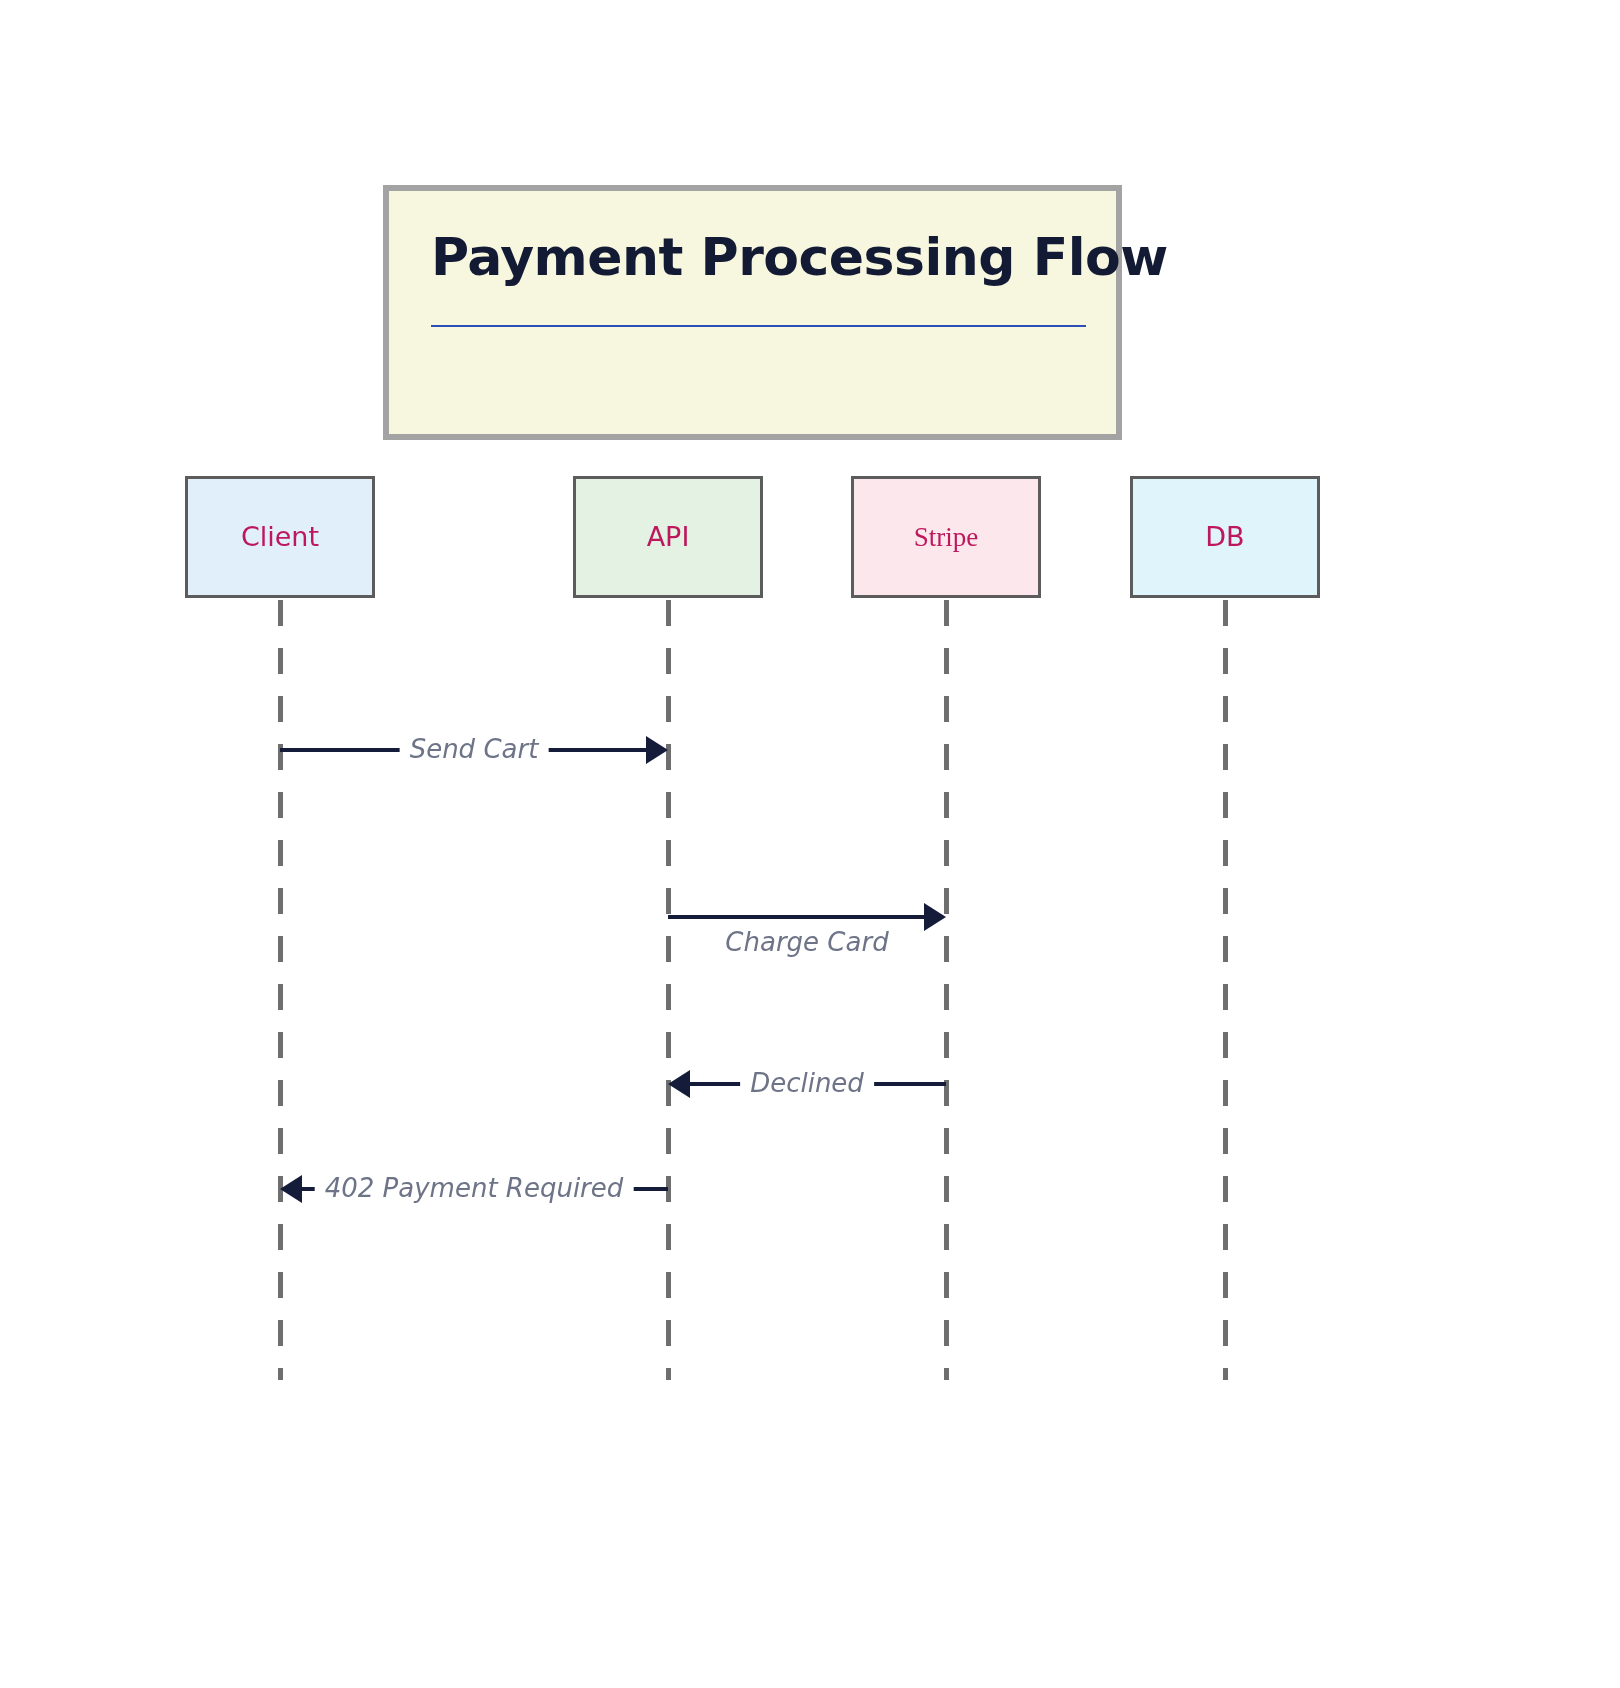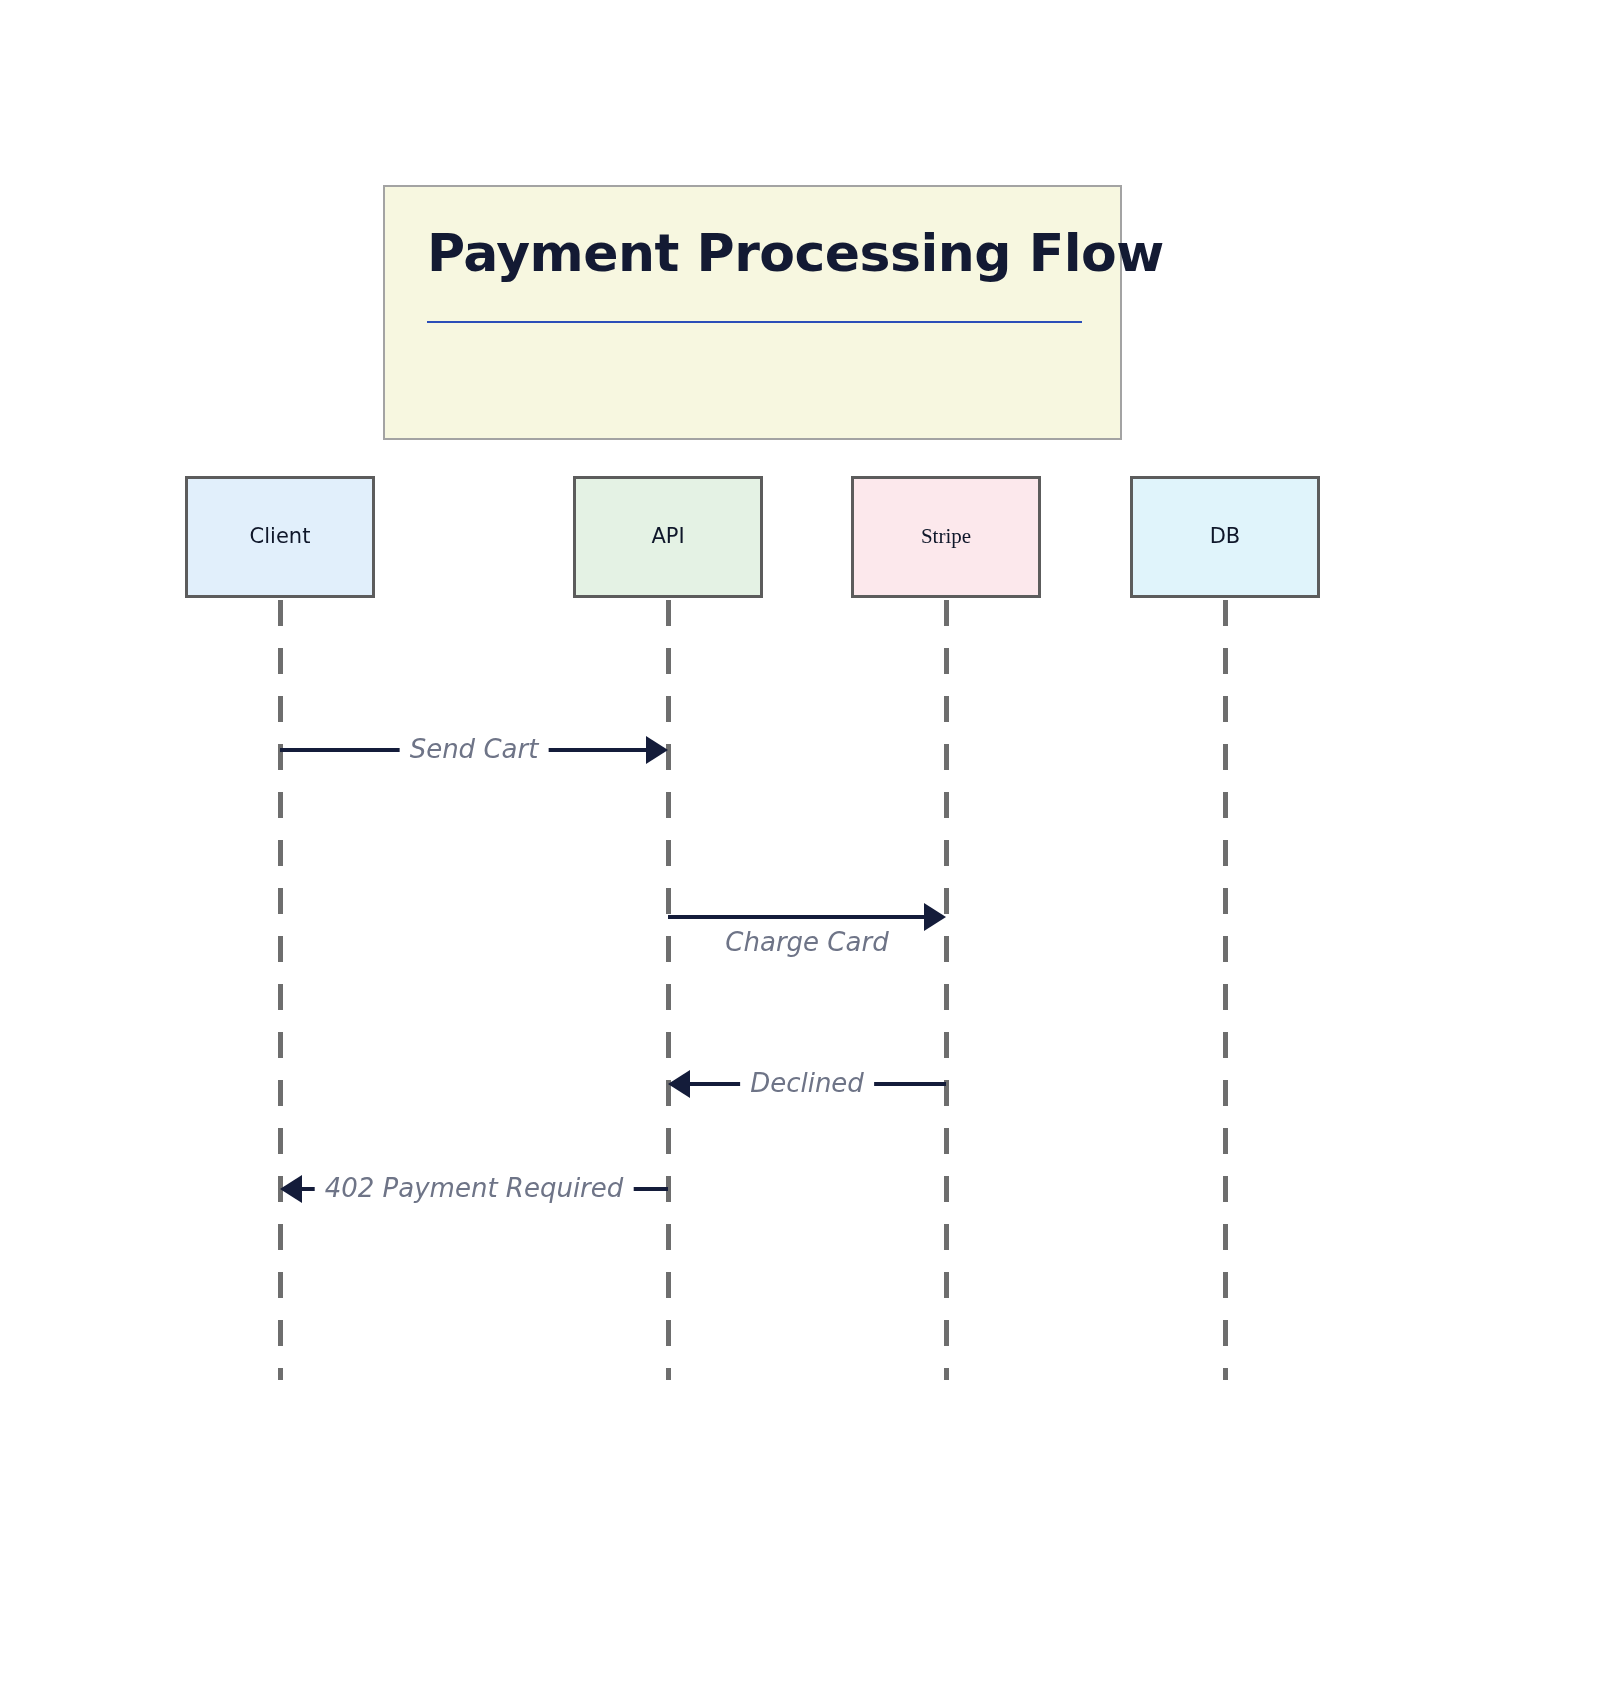--- a/index.html
+++ b/index.html
@@ -25,21 +25,21 @@
   }
 
   
   #title-card {
     position: absolute;
     left: 383px;
     top: 185px;
     width: 739px;
     height: 255px;
     background: #f7f7e0;
-    border: 2px solid #a3a3a3;
+    border: 6px solid #a3a3a3;
     box-sizing: border-box;
   }
   #title-text {
     position: absolute;
     left: 42px;
     top: 38px;
     width: 655px;
     font-size: 52px;
     font-weight: bold;
     color: #131a33;
@@ -72,22 +72,22 @@
     top: 476px;
     width: 190px;
     height: 122px;
     border: 3px solid #5c5c5c;
     box-sizing: border-box;
     display: flex;
     align-items: center;
     justify-content: center;
   }
   .participant-label {
-    font-size: 21px;
-    color: #0f172a;
+    font-size: 27px;
+    color: #be185d;
     text-align: right;
     line-height: 1.2;
   }
 
   
   .lifeline {
     position: absolute;
     top: 600px;
     width: 5px;
     height: 780px;

